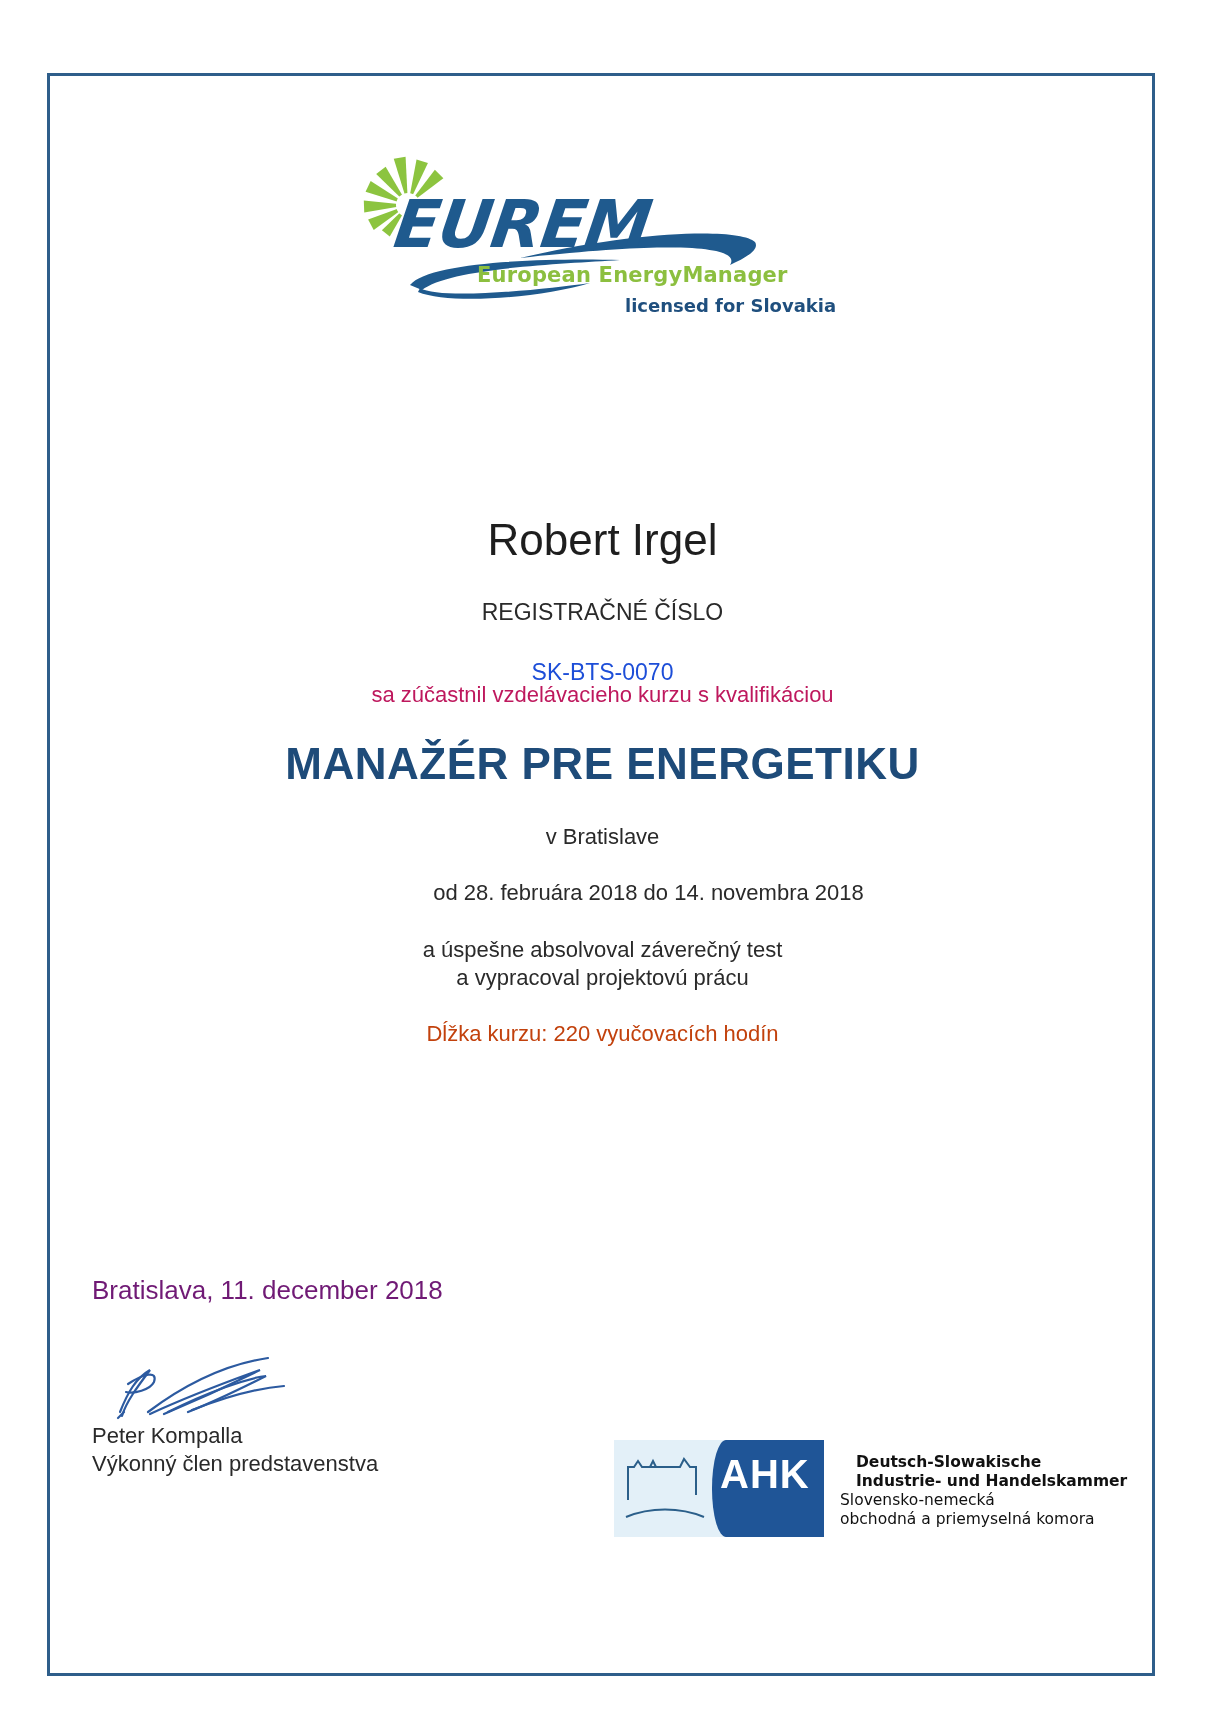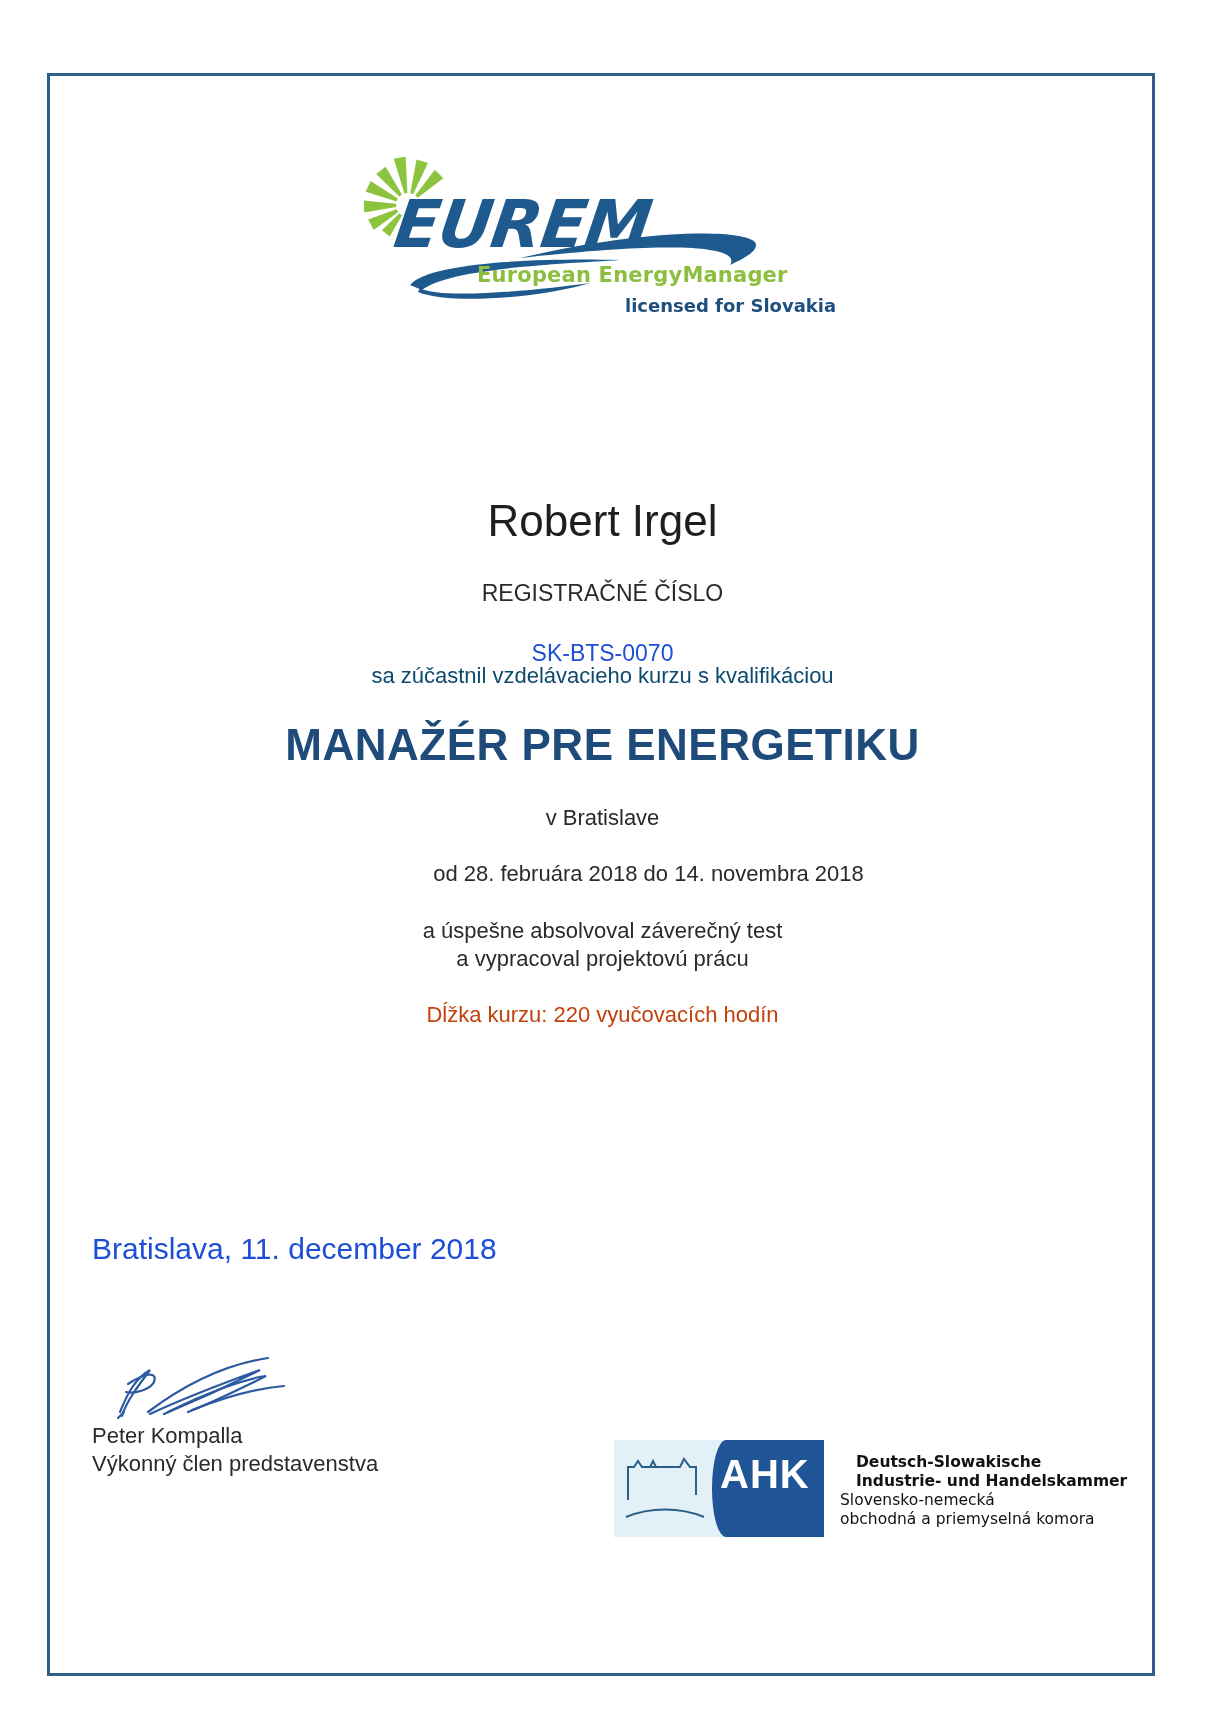--- a/index.html
+++ b/index.html
@@ -16,21 +16,21 @@
       background: #ffffff;
     }
     .frame {
       position: absolute;
       left: 47px; top: 73px;
       width: 1102px; height: 1597px;
       border: 3px solid #2e5e8a;
       box-sizing: content-box;
     }
     .abs { position: absolute; }
-    .center { left: 0; width: 1205px; text-align: center; }
+    .center { left: 0; width: 1205px; text-align: center; margin-top: 19px; }
 
     
     .eurem-logo { position: absolute; left: 360px; top: 150px; width: 500px; height: 175px; }
     .eurem-word {
       position: absolute; left: 35px; top: 42px;
       font-family: "DejaVu Sans", sans-serif;
       font-weight: bold; font-style: italic;
       font-size: 66px; letter-spacing: -1px;
       color: #1f5a8e;
       transform: skewX(-8deg);
@@ -46,32 +46,32 @@
       position: absolute; left: 265px; top: 145px;
       font-family: "DejaVu Sans", sans-serif;
       font-weight: bold; font-size: 18px; color: #1f4f7e;
       white-space: nowrap;
     }
     .swoosh { position: absolute; left: 0; top: 0; }
 
     .name { top: 496px; font-size: 44px; color: #1e1e1e; }
     .reg-label { top: 580px; font-size: 23px; color: #2a2a2a; }
     .reg-number { top: 640px; font-size: 23px; color: #1d4ed8; }
-    .intro { top: 663px; font-size: 22px; color: #0c4a6e; }
+    .intro { top: 663px; font-size: 22px; color: #be185d; }
     .qualification {
       top: 720px; font-size: 44px; font-weight: bold; color: #1e4b79;
       letter-spacing: 0.5px;
     }
     .place { top: 805px; font-size: 22px; color: #2a2a2a; }
     .dates { top: 861px; font-size: 22px; color: #2a2a2a; padding-left: 46px; }
     .result1 { top: 918px; font-size: 22px; color: #2a2a2a; }
     .result2 { top: 946px; font-size: 22px; color: #2a2a2a; }
     .length { top: 1002px; font-size: 22px; color: #c2410c; }
 
-    .issue-date { left: 92px; top: 1232px; font-size: 30px; color: #1d4ed8; }
+    .issue-date { left: 92px; top: 1275px; font-size: 26px; color: #701a75; }
     .signature { left: 88px; top: 1352px; }
     .signer-name { left: 92px; top: 1423px; font-size: 22px; color: #2a2a2a; }
     .signer-role { left: 92px; top: 1451px; font-size: 22px; color: #2a2a2a; }
 
     
     .ahk-light {
       position: absolute; left: 614px; top: 1440px; width: 110px; height: 97px;
       background: #e3f0f8;
     }
     .ahk-dark {

